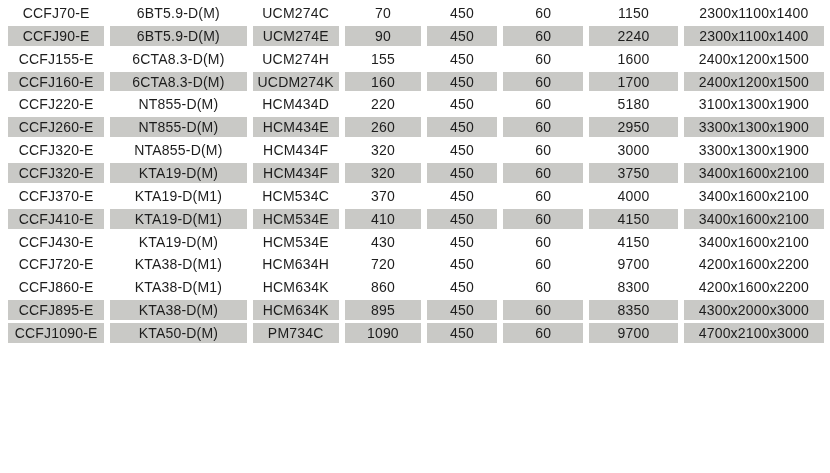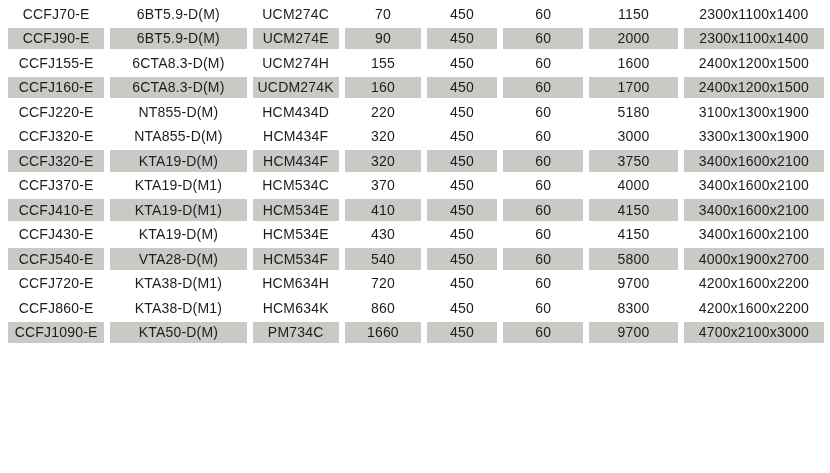--- a/index.html
+++ b/index.html
@@ -72,21 +72,21 @@
           <td>1150</td>
           <td>2300x1100x1400</td>
         </tr>
         <tr class="alt">
           <td>CCFJ90-E</td>
           <td>6BT5.9-D(M)</td>
           <td>UCM274E</td>
           <td>90</td>
           <td>450</td>
           <td>60</td>
-          <td>2000</td>
+          <td>2240</td>
           <td>2300x1100x1400</td>
         </tr>
         <tr>
           <td>CCFJ155-E</td>
           <td>6CTA8.3-D(M)</td>
           <td>UCM274H</td>
           <td>155</td>
           <td>450</td>
           <td>60</td>
           <td>1600</td>
@@ -105,20 +105,30 @@
         <tr>
           <td>CCFJ220-E</td>
           <td>NT855-D(M)</td>
           <td>HCM434D</td>
           <td>220</td>
           <td>450</td>
           <td>60</td>
           <td>5180</td>
           <td>3100x1300x1900</td>
         </tr>
+        <tr class="alt">
+          <td>CCFJ260-E</td>
+          <td>NT855-D(M)</td>
+          <td>HCM434E</td>
+          <td>260</td>
+          <td>450</td>
+          <td>60</td>
+          <td>2950</td>
+          <td>3300x1300x1900</td>
+        </tr>
         <tr>
           <td>CCFJ320-E</td>
           <td>NTA855-D(M)</td>
           <td>HCM434F</td>
           <td>320</td>
           <td>450</td>
           <td>60</td>
           <td>3000</td>
           <td>3300x1300x1900</td>
         </tr>
@@ -155,30 +165,20 @@
         <tr>
           <td>CCFJ430-E</td>
           <td>KTA19-D(M)</td>
           <td>HCM534E</td>
           <td>430</td>
           <td>450</td>
           <td>60</td>
           <td>4150</td>
           <td>3400x1600x2100</td>
         </tr>
-        <tr class="alt">
-          <td>CCFJ540-E</td>
-          <td>VTA28-D(M)</td>
-          <td>HCM534F</td>
-          <td>540</td>
-          <td>450</td>
-          <td>60</td>
-          <td>5800</td>
-          <td>4000x1900x2700</td>
-        </tr>
         <tr>
           <td>CCFJ720-E</td>
           <td>KTA38-D(M1)</td>
           <td>HCM634H</td>
           <td>720</td>
           <td>450</td>
           <td>60</td>
           <td>9700</td>
           <td>4200x1600x2200</td>
         </tr>
@@ -186,24 +186,34 @@
           <td>CCFJ860-E</td>
           <td>KTA38-D(M1)</td>
           <td>HCM634K</td>
           <td>860</td>
           <td>450</td>
           <td>60</td>
           <td>8300</td>
           <td>4200x1600x2200</td>
         </tr>
         <tr class="alt">
+          <td>CCFJ895-E</td>
+          <td>KTA38-D(M)</td>
+          <td>HCM634K</td>
+          <td>895</td>
+          <td>450</td>
+          <td>60</td>
+          <td>8350</td>
+          <td>4300x2000x3000</td>
+        </tr>
+        <tr class="alt">
           <td>CCFJ1090-E</td>
           <td>KTA50-D(M)</td>
           <td>PM734C</td>
-          <td>1660</td>
+          <td>1090</td>
           <td>450</td>
           <td>60</td>
           <td>9700</td>
           <td>4700x2100x3000</td>
         </tr>
       </tbody>
   </table>
 </div>
 
 </body></html>

